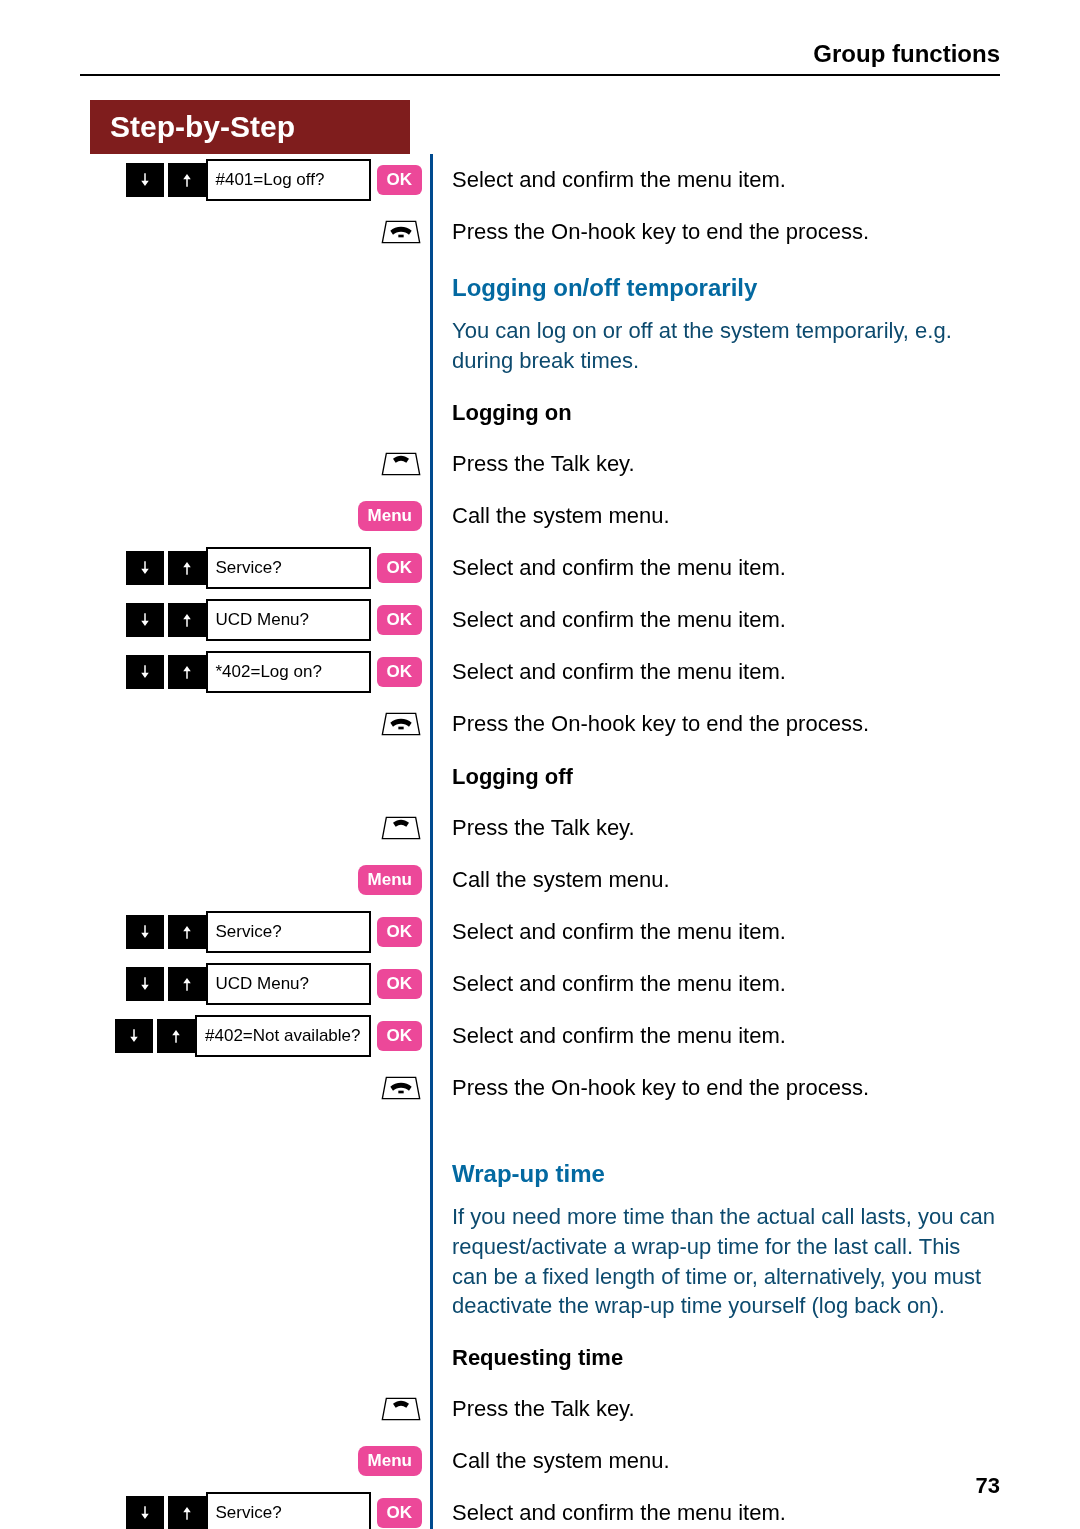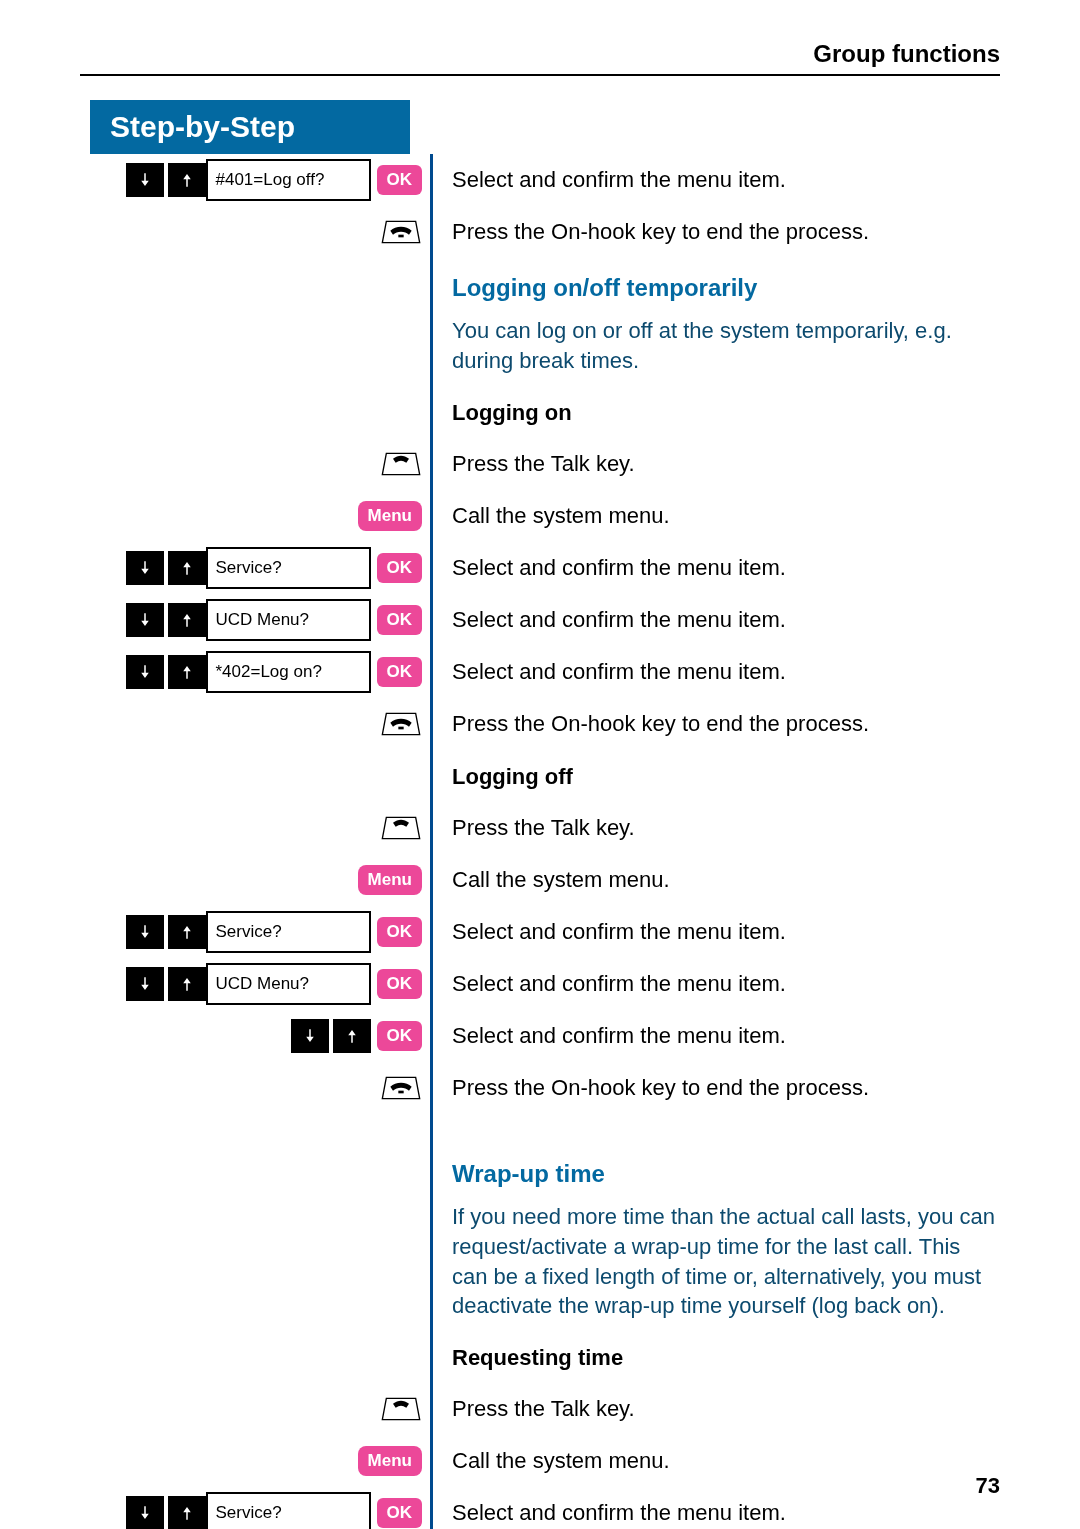--- a/index.html
+++ b/index.html
@@ -23,21 +23,21 @@
     padding-bottom: 6px;
     margin-bottom: 24px;
   }
   .header-title {
     font-family: "Arial Narrow", Arial, sans-serif;
     font-stretch: condensed;
     font-weight: 700;
     font-size: 24px;
   }
   .sbs-title {
-    background: #0369a1;
+    background: #7f1d1d;
     color: #fff;
     font-family: "Arial Narrow", Arial, sans-serif;
     font-stretch: condensed;
     font-weight: 700;
     font-size: 30px;
     padding: 10px 20px;
     width: 320px;
     box-sizing: border-box;
     margin-left: 10px;
   }
@@ -370,20 +370,21 @@
               <svg>
                 <use xlink:href="#arrow-down"></use>
               </svg>
             </span>
             <span class="arrow-gap"></span>
             <span class="arrow-box">
               <svg>
                 <use xlink:href="#arrow-up"></use>
               </svg>
             </span>
+            <span class="screen">#402=Not available?</span>
           </span>
           <span class="badge-ok">OK</span>
         </div>
         <div class="rcell"><span>Select and confirm the menu item.</span></div>
       </div>
       <div class="row ">
         <div class="lcell">
           <span class="key">
             <svg>
               <use xlink:href="#onhook-key"></use>

